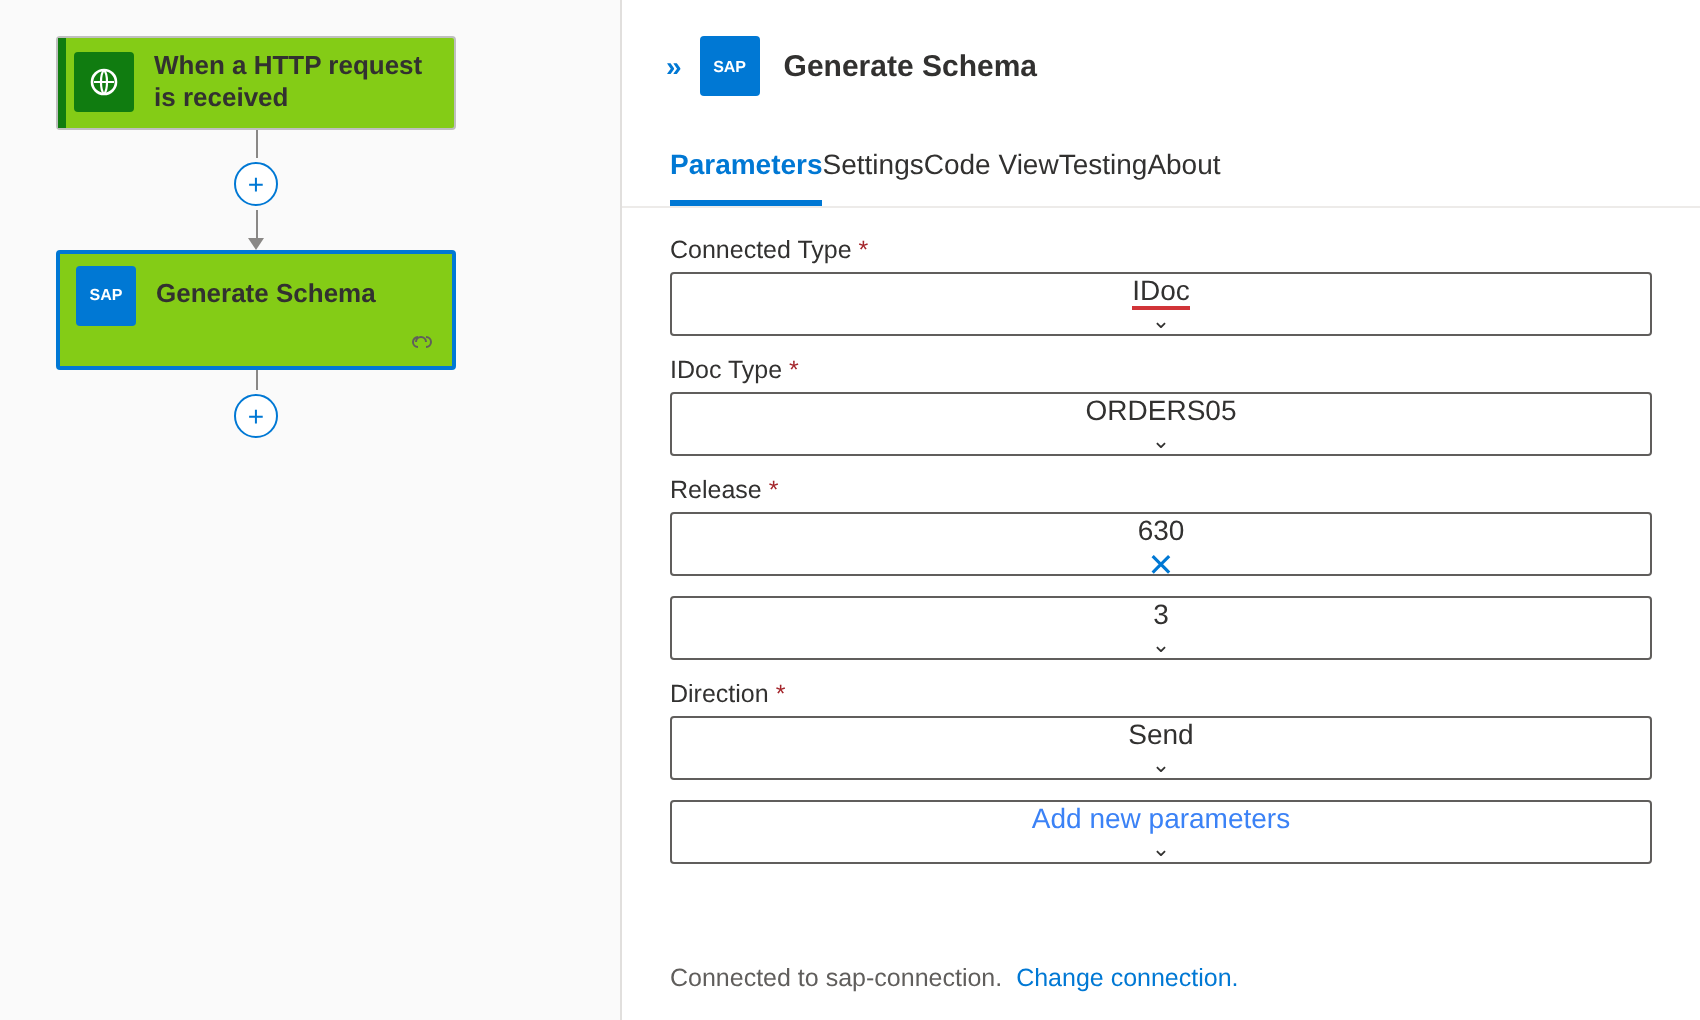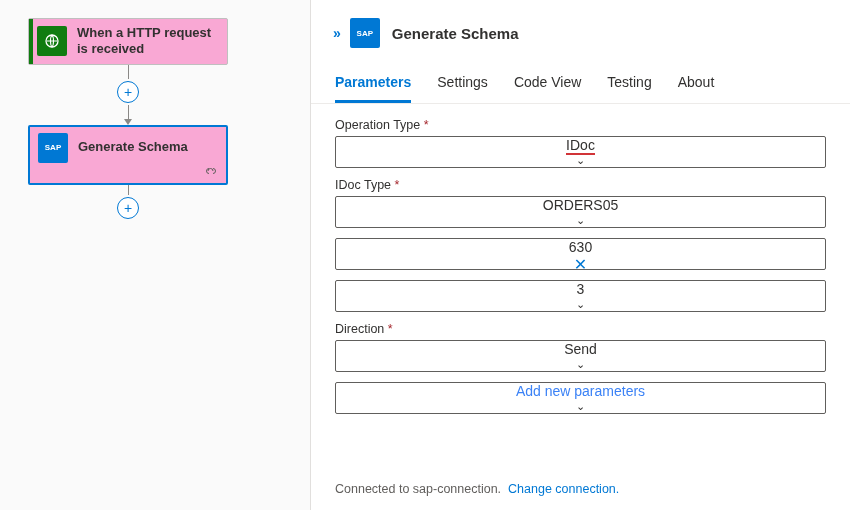--- a/index.html
+++ b/index.html
@@ -1,21 +1,21 @@
 <!DOCTYPE html>
 <html><head>
 <meta charset="utf-8">
 <style>
   * { box-sizing: border-box; margin: 0; padding: 0; font-family: "Segoe UI", -apple-system, sans-serif; }
   body { background: #fafafa; width: 850px; height: 510px; position: relative; overflow: hidden; }
 
   
   .canvas { position: absolute; left: 0; top: 0; width: 310px; height: 510px; padding: 18px 28px; }
   .node {
-    background: #f9a8d4; border: 1px solid #bfbfbf; border-radius: 2px;
+    background: #84cc16; border: 1px solid #bfbfbf; border-radius: 2px;
     display: flex; align-items: center; padding: 6px 8px; gap: 10px;
     font-size: 13px; font-weight: 600; color: #323130; position: relative;
     width: 200px;
   }
   .node.selected { border: 2px solid #0078d4; }
   .node .accent { position: absolute; left: 0; top: 0; bottom: 0; width: 4px; }
   .node .icon-box {
     width: 30px; height: 30px; border-radius: 2px; display: flex;
     align-items: center; justify-content: center; color: #fff; flex-shrink: 0;
   }
@@ -37,21 +37,21 @@
     background: #fff; border-left: 1px solid #e1dfdd;
     display: flex; flex-direction: column;
   }
   .panel-header {
     display: flex; align-items: center; gap: 12px; padding: 18px 22px 10px 22px;
   }
   .chevrons { color: #0078d4; font-size: 14px; font-weight: 700; letter-spacing: -3px; }
   .panel-header .icon-box { width: 30px; height: 30px; border-radius: 2px; display:flex; align-items:center; justify-content:center; color:#fff; }
   .panel-title { font-size: 15px; font-weight: 600; color: #323130; }
 
-  .tabs { display: flex; gap: 26px; padding: 10px 24px 0 24px; border-bottom: 1px solid #edebe9; }
+  .tabs { display: flex; padding: 10px 24px 0 24px; border-bottom: 1px solid #edebe9; }
   .tab { font-size: 14px; color: #323130; padding: 6px 0 10px 0; cursor: pointer; border-bottom: 3px solid transparent; }
   .tab.active { color: #0078d4; font-weight: 600; border-bottom: 3px solid #0078d4; }
 
   .form { padding: 14px 24px 8px 24px; overflow-y: auto; flex: 1; }
   .field { margin-bottom: 10px; }
   .field-label { font-size: 12.5px; color: #323130; margin-bottom: 4px; display: block; }
   .req { color: #a4262c; }
   .control {
     width: 100%; height: 32px; border: 1px solid #605e5c; border-radius: 2px;
     background: #fff; display: flex; align-items: center; padding: 0 8px;
@@ -118,36 +118,37 @@
     <div class="tab active">Parameters</div>
     <div class="tab">Settings</div>
     <div class="tab">Code View</div>
     <div class="tab">Testing</div>
     <div class="tab">About</div>
   </div>
 
   <div class="form">
 
     <div class="field">
-      <label class="field-label"><span>Operation Type</span> <span class="req">*</span></label>
+      <label class="field-label"><span>Connected Type</span> <span class="req">*</span></label>
       <div class="control">
         <span class="val"><span class="spellsquiggle">IDoc</span></span>
         <span class="chev">⌄</span>
       </div>
     </div>
 
     <div class="field">
       <label class="field-label"><span>IDoc Type</span> <span class="req">*</span></label>
       <div class="control">
         <span class="val">ORDERS05</span>
         <span class="chev">⌄</span>
       </div>
     </div>
 
     <div class="field">
+      <label class="field-label"><span>Release</span> <span class="req">*</span></label>
       <div class="control">
         <span class="val">630</span>
         <span class="clear">✕</span>
       </div>
     </div>
 
     <div class="field">
       <div class="control">
         <span class="val">3</span>
         <span class="chev">⌄</span>

